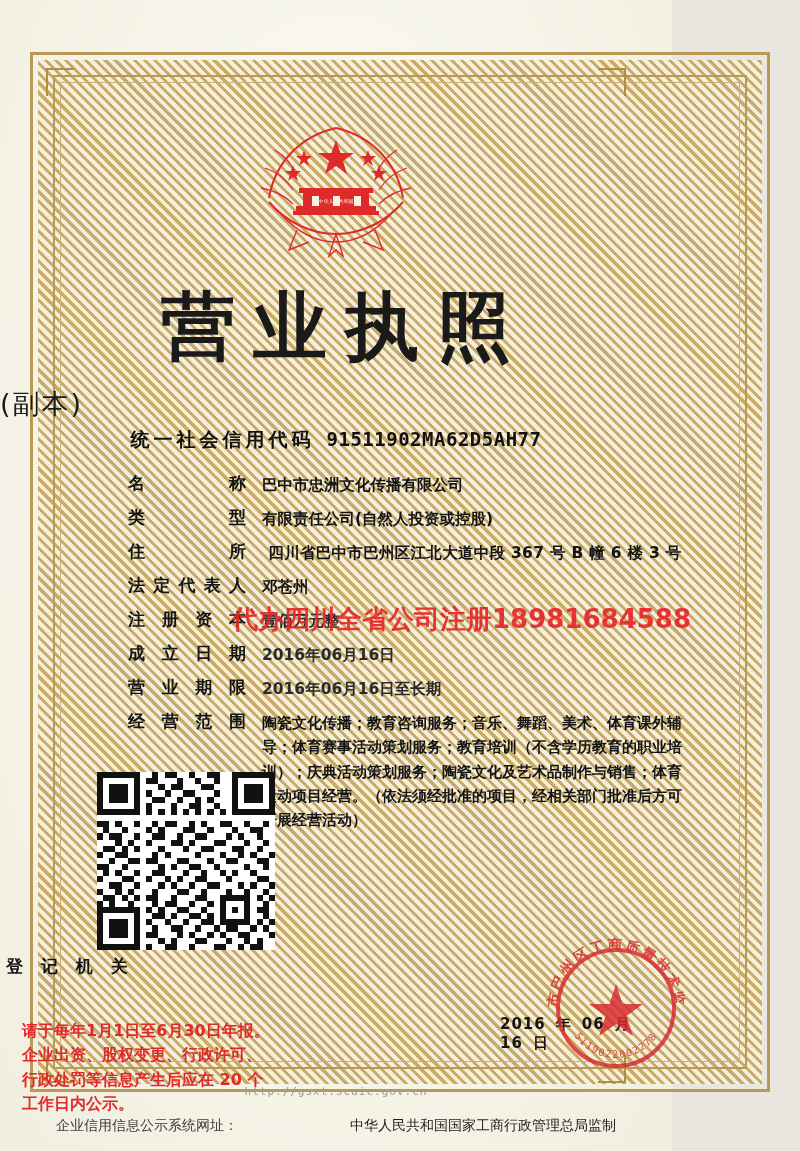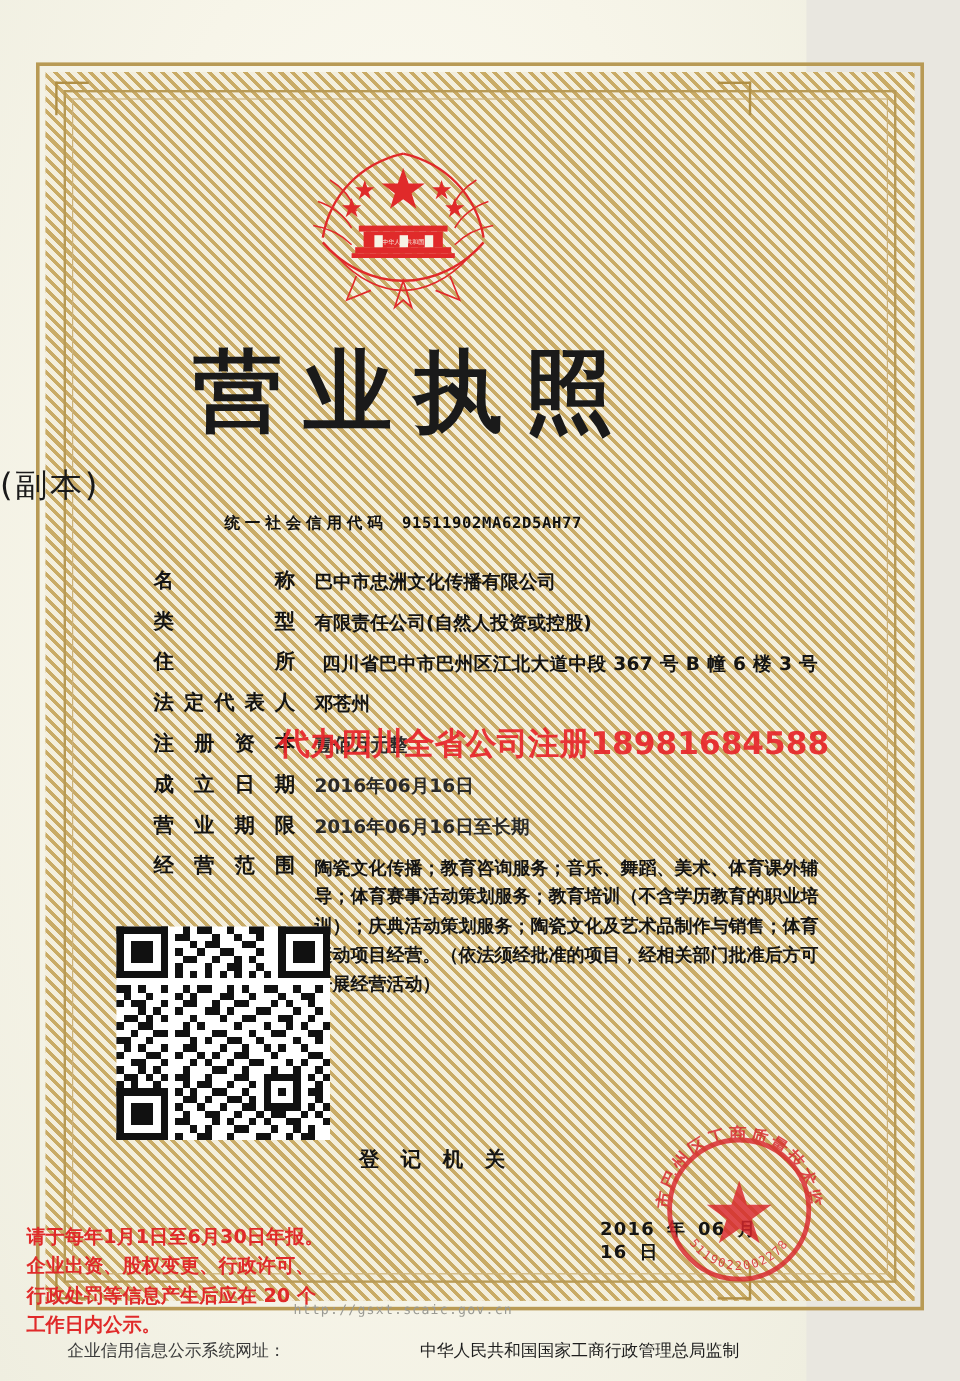--- a/index.html
+++ b/index.html
@@ -100,21 +100,21 @@
     text-align: left;
     font-size: 27px;
     color: #1a1a1a;
     letter-spacing: 2px;
   }
   .credit-code {
     position: absolute;
     top: 427px;
     left: 0; right: 0;
     text-align: center;
-    font-size: 13px;
+    font-size: 19px;
     font-weight: bold;
     color: #111;
     letter-spacing: 1px;
   }
   .credit-code .label { letter-spacing: 4px; }
   .credit-code .value { margin-left: 12px; font-family: "DejaVu Sans Mono", monospace; letter-spacing: 0.5px;}
 
   
   .fields {
     position: absolute;
@@ -171,27 +171,26 @@
     letter-spacing: 0px;
     white-space: nowrap;
     opacity: 0.92;
   }
 
   
   .reg-auth {
     position: absolute;
     top: 955px;
     left: 0; right: 0;
-    text-align: center;
+    text-align: left;
     font-size: 17px;
     font-weight: bold;
     letter-spacing: 6px;
     color: #141414;
     text-indent: 6px;
-    padding-left: 48px;
   }
   .date-line {
     position: absolute;
     top: 1000px;
     left: 500px;
     font-size: 15px;
     font-weight: bold;
     color: #141414;
     letter-spacing: 1px;
     margin-top: 15px;

